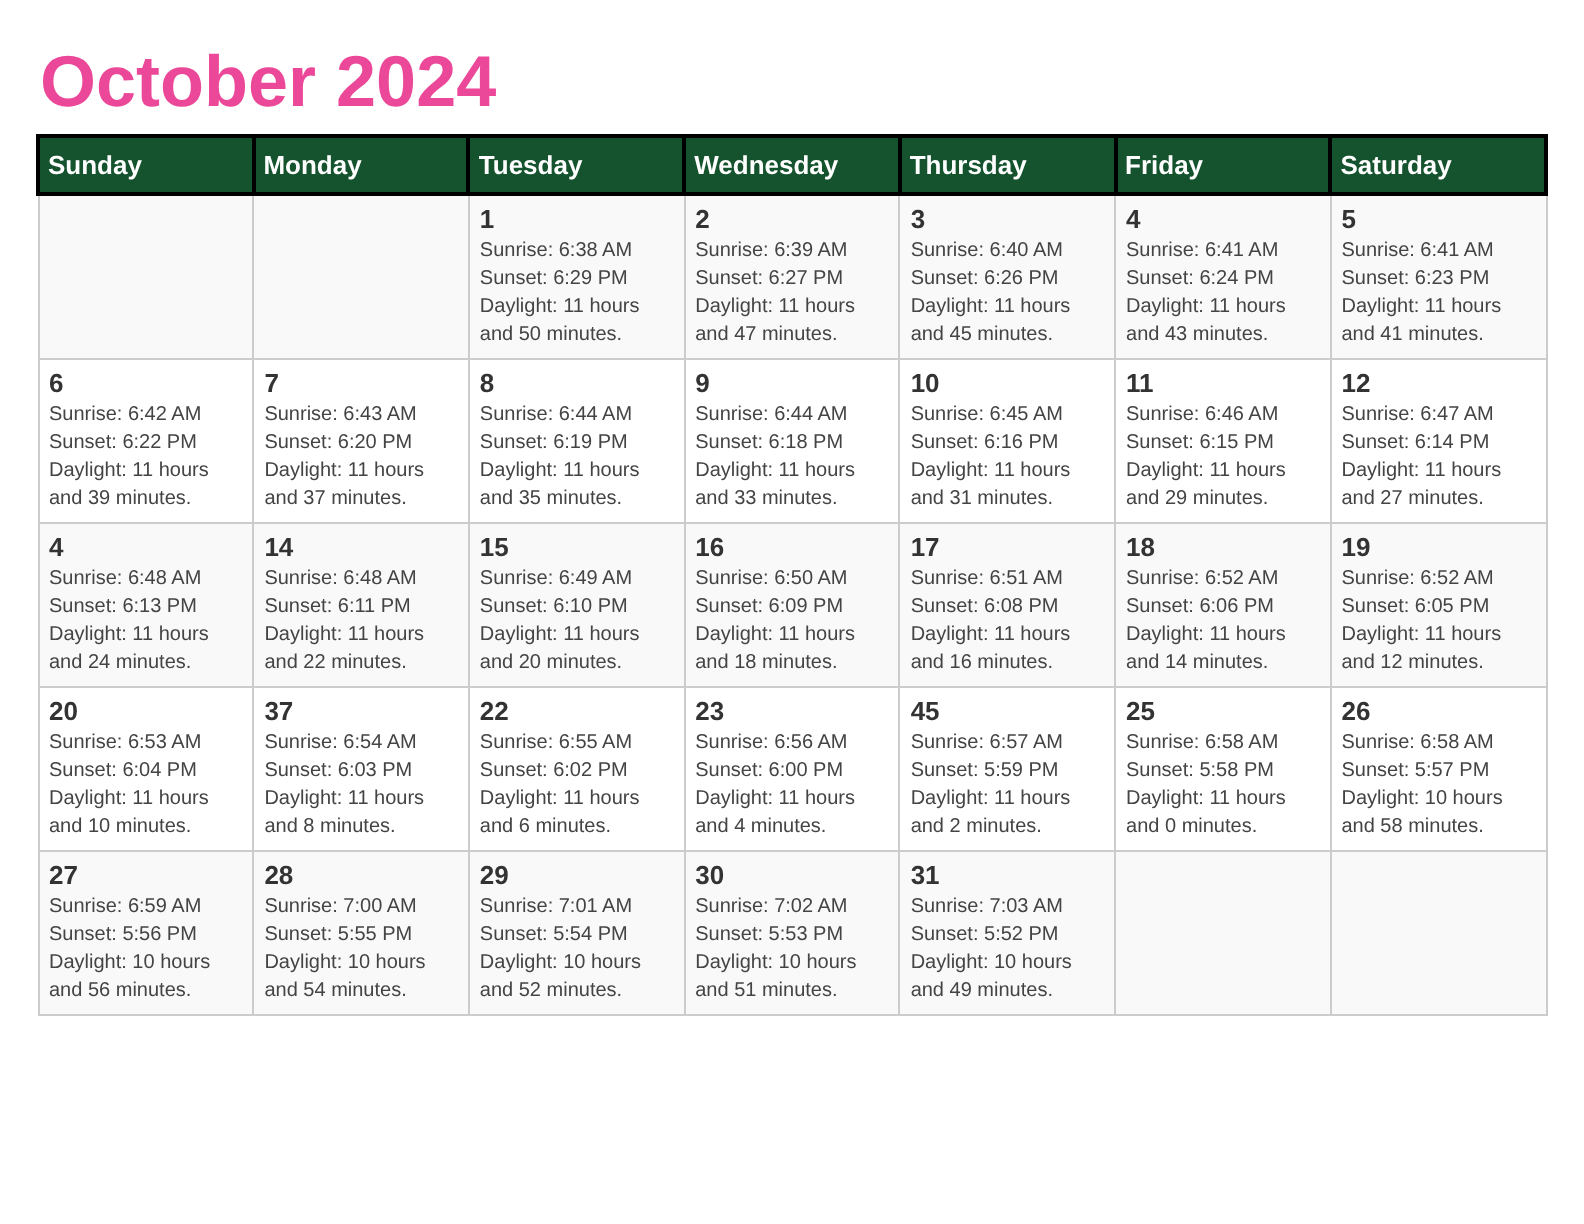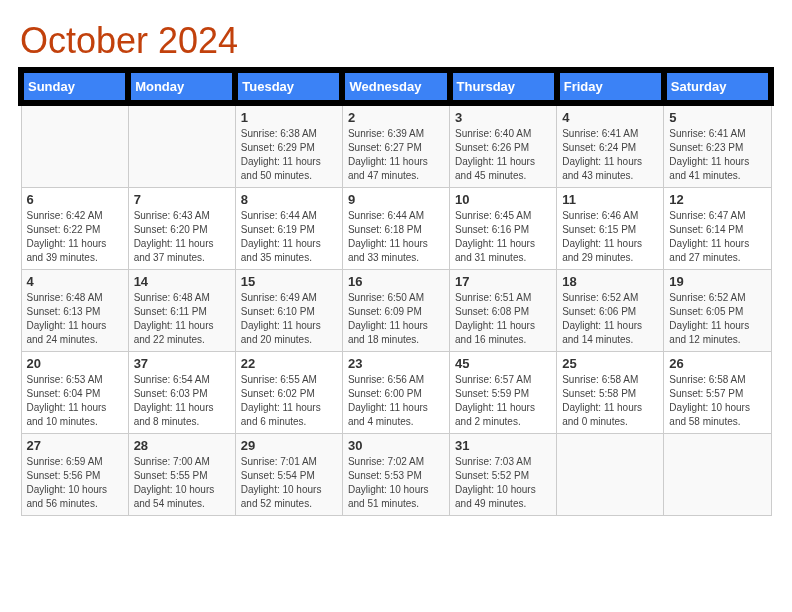--- a/index.html
+++ b/index.html
@@ -35,42 +35,42 @@
     .logo-icon {
       width: 20px;
       height: 20px;
       margin-left: 2px;
     }
     .title-area {
       text-align: right;
     }
     .month-title {
       font-size: 36px;
-      font-weight: normal;
-      color: #c2410c;
+      font-weight: bold;
+      color: #ec4899;
     }
     .location-title {
       font-size: 14px;
       color: #555;
     }
     .calendar-table {
       width: 100%;
       border-collapse: collapse;
       margin: 0 8px;
       width: calc(100% - 16px);
       margin-left: 8px;
     }
     .calendar-table thead tr th {
-      background-color: #3b82f6;
+      background-color: #14532d;
       color: #fff;
       font-size: 13px;
       font-weight: bold;
       padding: 6px 4px;
       text-align: left;
-      border: 6px solid #000000;
+      border: 2px solid #000000;
     }
     .calendar-table tbody tr td {
       border: 1px solid #ccc;
       vertical-align: top;
       padding: 4px 5px;
       font-size: 10.5px;
       color: #333;
       width: calc(100% / 7);
       height: 80px;
     }

